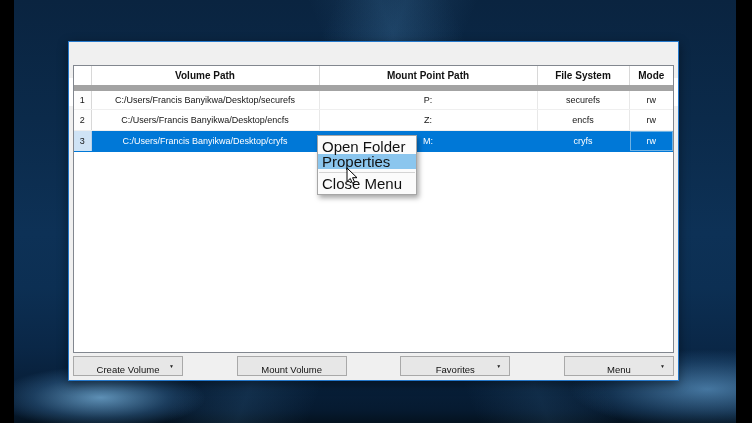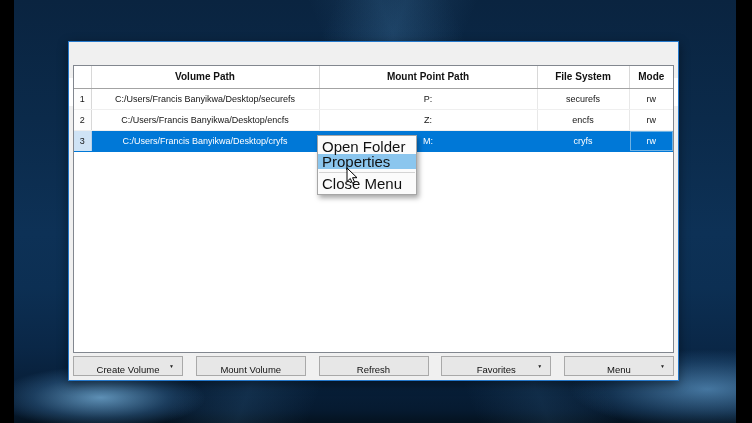--- a/index.html
+++ b/index.html
@@ -40,21 +40,21 @@
   .glyph-close::before { transform:rotate(45deg); }
   .glyph-close::after { transform:rotate(-45deg); }
 
   
   #table-area { position:absolute; left:4px; top:23px; width:601px; height:288px;
     background:#fff; border:1px solid #82878f; overflow:hidden; }
   table { border-collapse:collapse; table-layout:fixed; width:100%; }
   col.c-num { width:17px; } col.c-vp { width:228px; } col.c-mpp { width:218px; }
   col.c-fs { width:92px; } col.c-mode { width:44px; }
   th { height:22px; font-size:10px; font-weight:bold; color:#111; text-align:center;
-    border-right:1px solid #d8d8d8; border-bottom:1px solid #a3a3a3; background:#fff; }
+    border-right:1px solid #d8d8d8; border-bottom:6px solid #a3a3a3; background:#fff; }
   th:last-child { border-right:none;margin-top:17px; }
   td { height:21px; font-size:9px; color:#151515; text-align:center; white-space:nowrap;
     overflow:hidden; border-right:1px solid #e8e8e8; border-bottom:1px solid #efefef; }
   td:last-child { border-right:none; }
   td.num { border-right:1px solid #d8d8d8; background:#fdfdfd; }
   tr.selected td { background:#0078d7; color:#fff; border-right-color:#0078d7; border-bottom-color:#0078d7; }
   tr.selected td.num { background:#cfe3f5; color:#151515; border-right-color:#b9d2ea; }
   tr.selected td.mode-cell { box-shadow:inset 0 0 0 1px #6fb2e4; }
 
   
@@ -150,23 +150,20 @@
 
     <div id="button-row">
       <div class="push-btn">
         <span>Create Volume</span>
         <span class="dd-arrow">▼</span>
       </div>
       <div class="push-btn">
         <span>Mount Volume</span>
       </div>
       <div class="push-btn">
-        <span>Refresh</span>
-      </div>
-      <div class="push-btn">
         <span>Favorites</span>
         <span class="dd-arrow">▼</span>
       </div>
       <div class="push-btn">
         <span>Menu</span>
         <span class="dd-arrow">▼</span>
       </div>
     </div>
   </div>
 

